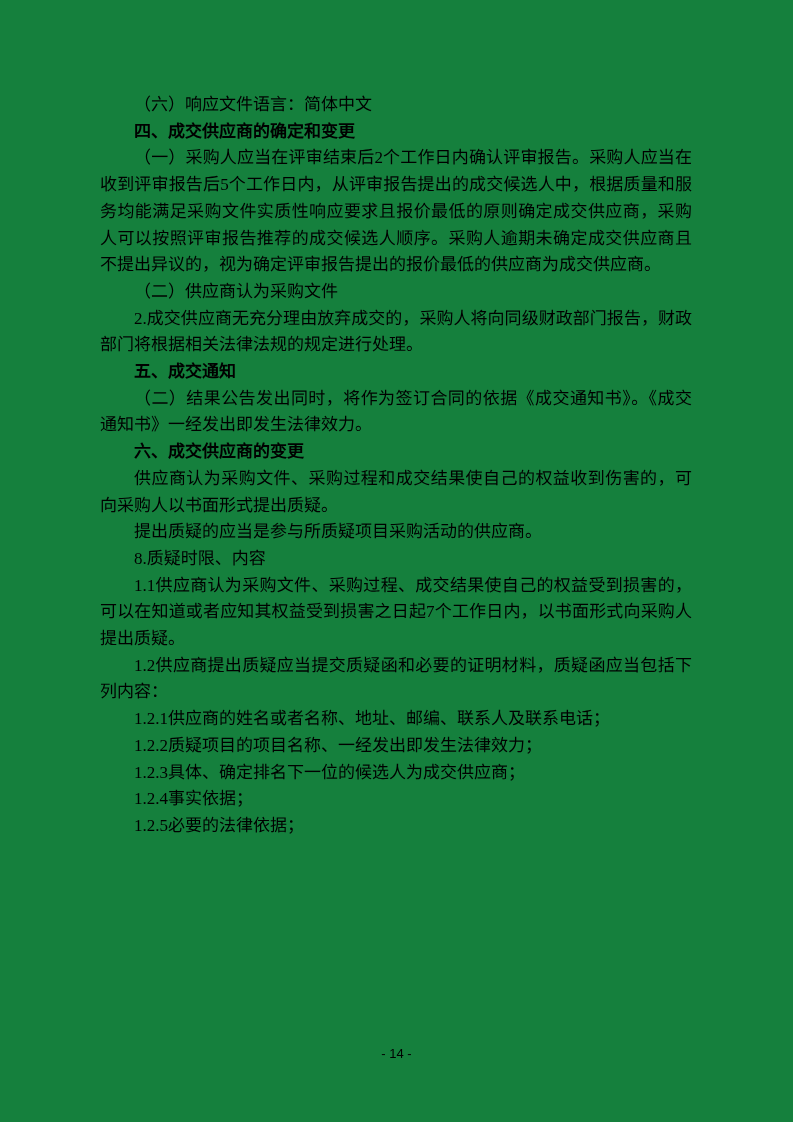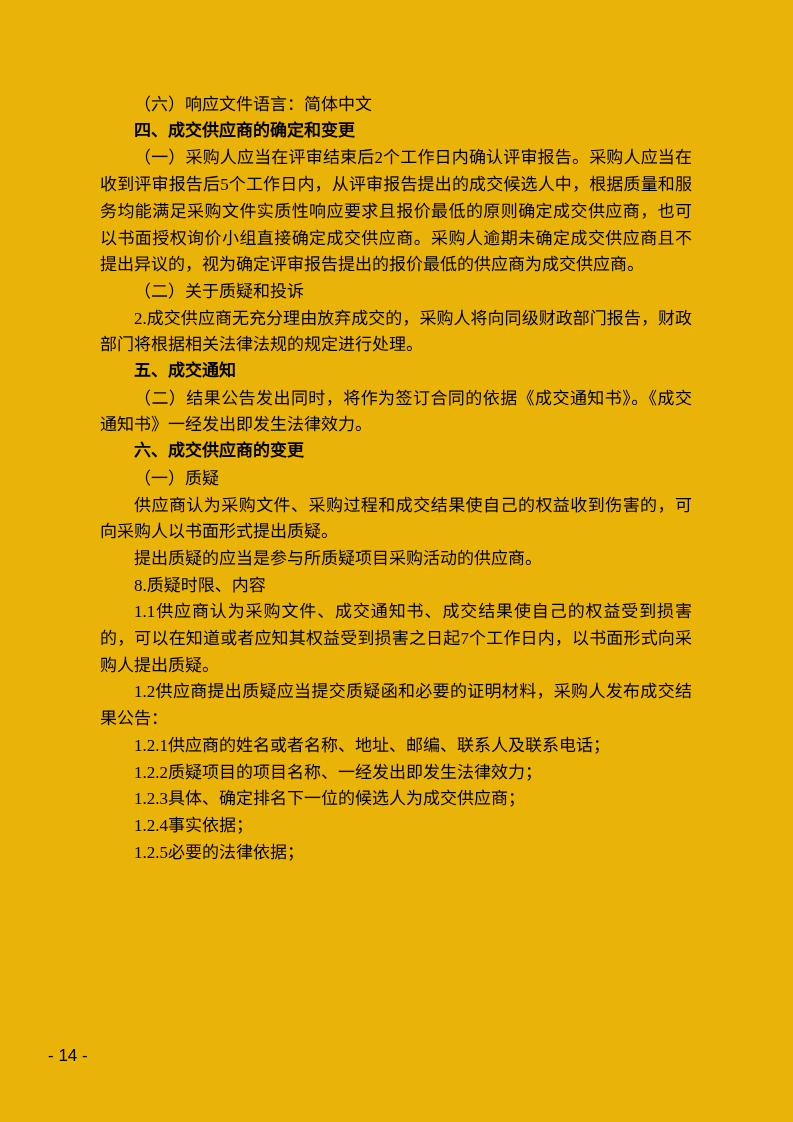--- a/index.html
+++ b/index.html
@@ -4,21 +4,21 @@
 <style>
   html, body {
     margin: 0;
     padding: 0;
     background: #ffffff;
   }
   .page {
     position: relative;
     width: 793px;
     height: 1122px;
-    background: #eab308;
+    background: #15803d;
     overflow: hidden;
     color: #000000;
   }
   .content {
     position: absolute;
     left: 100px;
     top: 92px;
     width: 592px;
   }
   .para {
@@ -29,53 +29,52 @@
     text-indent: 2em;
     text-align: justify;
     text-justify: inter-ideograph;
     color: #000000;
   }
   .para.body-text {
     font-family: "Liberation Serif", "DejaVu Serif", serif;
     font-weight: 400;
   }
   .para.heading {
-    font-family: Liberation Mono, monospace;
+    font-family: Liberation Sans, sans-serif;
     font-weight: 700;
   }
   .page-footer {
     position: absolute;
     left: 0;
     right: 0;
     top: 1046px;
+    text-align: center;
     font-family: "Liberation Sans", "DejaVu Sans", sans-serif;
-    font-size: 17px;
+    font-size: 13px;
     color: #000000;
-    margin-left: 48px;
   }
 </style>
 </head>
 <body>
 
 <div class="page">
   <div class="content">
       <p class="para body-text">（六）响应文件语言：简体中文</p>
       <p class="para heading">四、成交供应商的确定和变更</p>
-      <p class="para body-text">（一）采购人应当在评审结束后2个工作日内确认评审报告。采购人应当在收到评审报告后5个工作日内，从评审报告提出的成交候选人中，根据质量和服务均能满足采购文件实质性响应要求且报价最低的原则确定成交供应商，也可以书面授权询价小组直接确定成交供应商。采购人逾期未确定成交供应商且不提出异议的，视为确定评审报告提出的报价最低的供应商为成交供应商。</p>
-      <p class="para body-text">（二）关于质疑和投诉</p>
+      <p class="para body-text">（一）采购人应当在评审结束后2个工作日内确认评审报告。采购人应当在收到评审报告后5个工作日内，从评审报告提出的成交候选人中，根据质量和服务均能满足采购文件实质性响应要求且报价最低的原则确定成交供应商，采购人可以按照评审报告推荐的成交候选人顺序。采购人逾期未确定成交供应商且不提出异议的，视为确定评审报告提出的报价最低的供应商为成交供应商。</p>
+      <p class="para body-text">（二）供应商认为采购文件</p>
       <p class="para body-text">2.成交供应商无充分理由放弃成交的，采购人将向同级财政部门报告，财政部门将根据相关法律法规的规定进行处理。</p>
       <p class="para heading">五、成交通知</p>
       <p class="para body-text">（二）结果公告发出同时，将作为签订合同的依据《成交通知书》。《成交通知书》一经发出即发生法律效力。</p>
       <p class="para heading">六、成交供应商的变更</p>
-      <p class="para body-text">（一）质疑</p>
       <p class="para body-text">供应商认为采购文件、采购过程和成交结果使自己的权益收到伤害的，可向采购人以书面形式提出质疑。</p>
       <p class="para body-text">提出质疑的应当是参与所质疑项目采购活动的供应商。</p>
       <p class="para body-text">8.质疑时限、内容</p>
-      <p class="para body-text">1.1供应商认为采购文件、成交通知书、成交结果使自己的权益受到损害的，可以在知道或者应知其权益受到损害之日起7个工作日内，以书面形式向采购人提出质疑。</p>
-      <p class="para body-text">1.2供应商提出质疑应当提交质疑函和必要的证明材料，采购人发布成交结果公告：</p>
+      <p class="para body-text">1.1供应商认为采购文件、采购过程、成交结果使自己的权益受到损害的，可以在知道或者应知其权益受到损害之日起7个工作日内，以书面形式向采购人提出质疑。</p>
+      <p class="para body-text">1.2供应商提出质疑应当提交质疑函和必要的证明材料，质疑函应当包括下列内容：</p>
       <p class="para body-text">1.2.1供应商的姓名或者名称、地址、邮编、联系人及联系电话；</p>
       <p class="para body-text">1.2.2质疑项目的项目名称、一经发出即发生法律效力；</p>
       <p class="para body-text">1.2.3具体、确定排名下一位的候选人为成交供应商；</p>
       <p class="para body-text">1.2.4事实依据；</p>
       <p class="para body-text">1.2.5必要的法律依据；</p>
     </div>
   <div class="page-footer">- 14 -</div>
 </div>
 
 </body></html>

